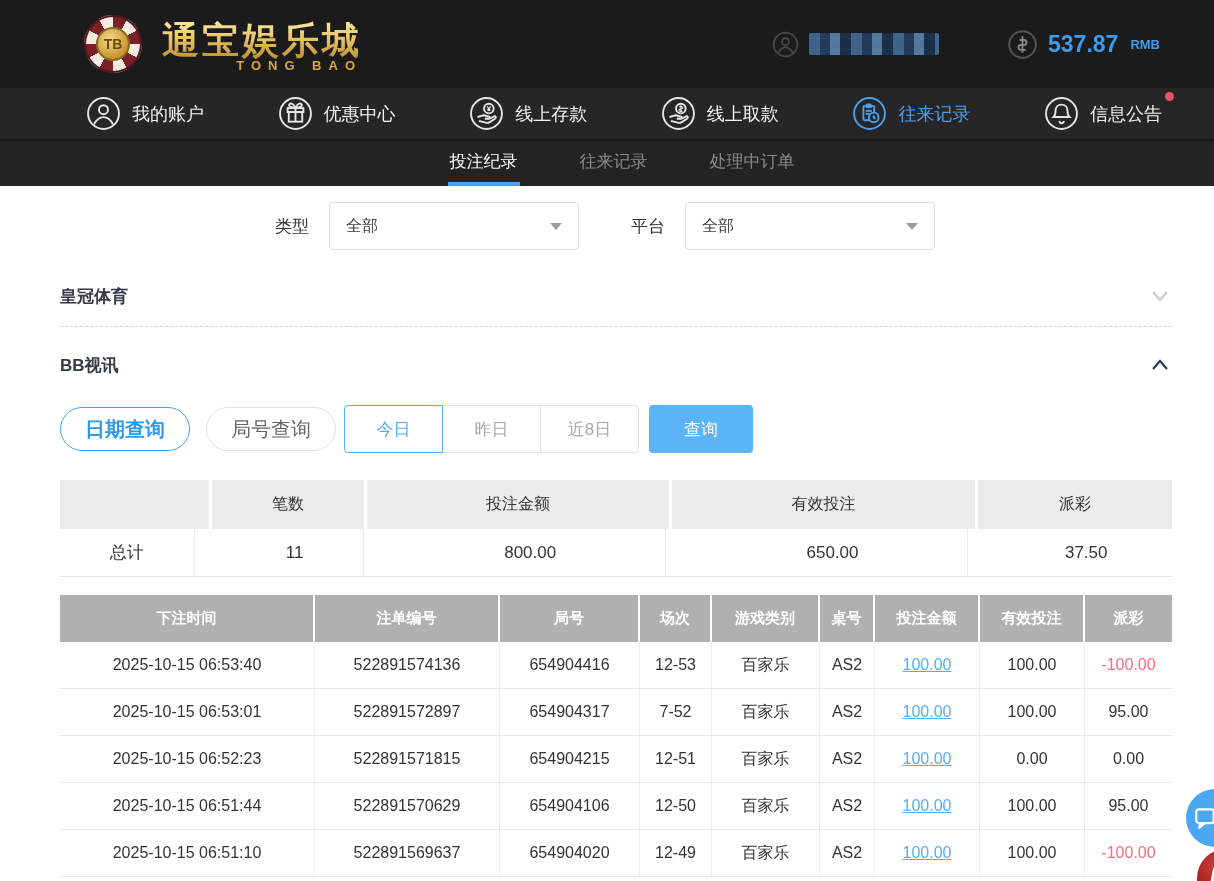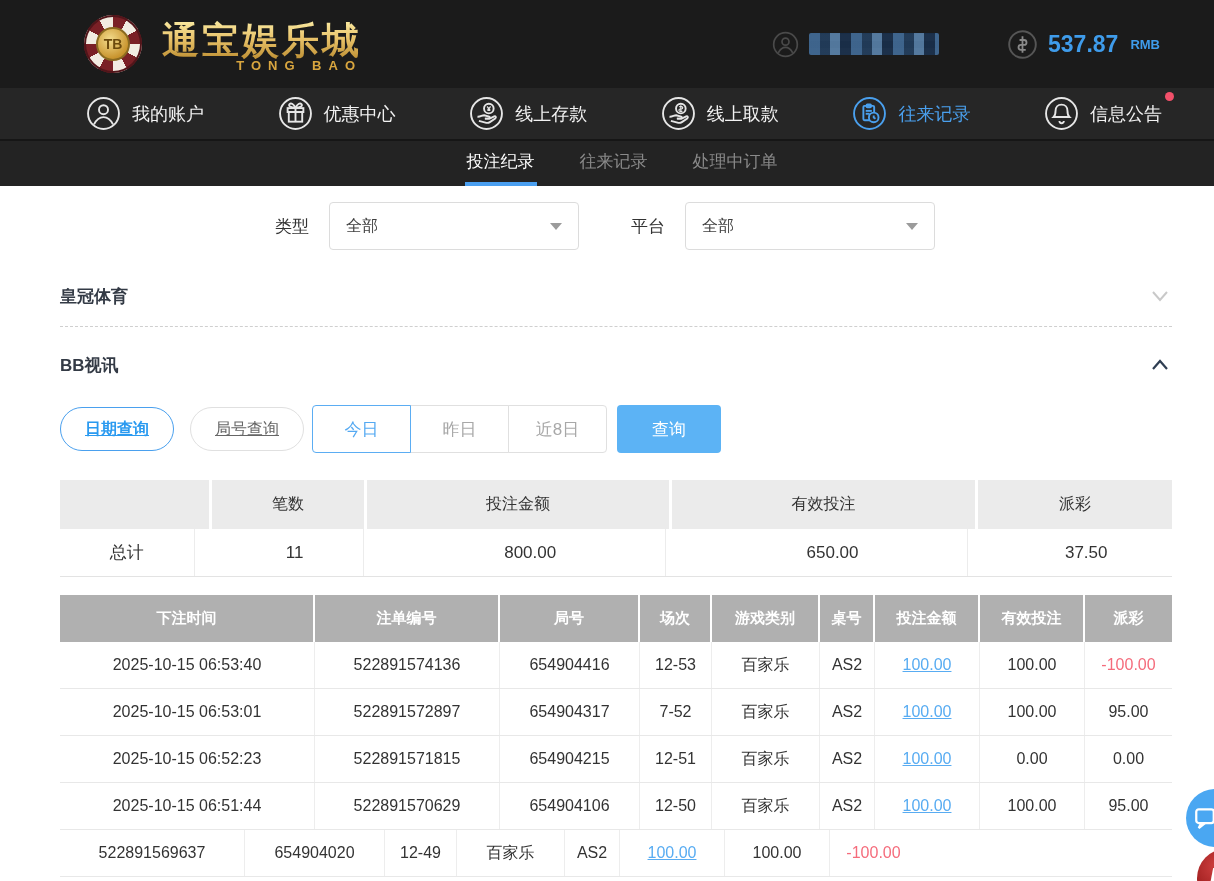--- a/index.html
+++ b/index.html
@@ -34,21 +34,21 @@
 
   
   .nav-bar { height:53px; background:#262626; display:flex; align-items:center;
     justify-content:space-between; padding:0 52px 0 86px; border-bottom:2px solid #161616; }
   .nav-item { display:flex; align-items:center; gap:11px; color:#f2f2f2; font-size:18px; cursor:pointer; position:relative; }
   .nav-item svg { display:block; }
   .nav-item.active { color:#4aa0ee; }
   .nav-dot { position:absolute; top:-4px; right:-12px; width:9px; height:9px; border-radius:50%; background:#f2506a; }
 
   
-  .subtab-bar { height:45px; background:#232323; display:flex; justify-content:center; gap:41px; padding-left:30px; }
+  .subtab-bar { height:45px; background:#232323; display:flex; justify-content:center; gap:58px; padding-left:30px; }
   .subtab { font-size:17px; color:#8a8a8a; display:flex; align-items:center; cursor:pointer;
     border-bottom:4px solid transparent; padding:0 2px; }
   .subtab.active { color:#fff; border-bottom-color:#4a9ff0; }
 
   
   .content { padding:0 42px 0 60px; }
 
   .filter-row { margin:16px 0 0 215px; height:48px; display:flex; align-items:center; }
   .filter-label { font-size:17px; color:#333; margin-right:20px; }
   .select-box { width:250px; height:48px; border:1px solid #dcdcdc; border-radius:4px;
@@ -57,22 +57,22 @@
   .caret { width:0; height:0; border-left:6px solid transparent; border-right:6px solid transparent;
     border-top:7px solid #9b9b9b; }
   .filter-label.second { margin-left:52px; }
 
   .section-header { margin-top:24px; height:44px; display:flex; align-items:center; justify-content:space-between; cursor:pointer; }
   .section-title { font-size:17px; font-weight:bold; color:#333a45; }
   .dashed-divider { border-bottom:1px dashed #cfcfcf; margin-top:8px; }
   .section-header.bb { margin-top:16px; }
 
   .toolbar { margin-top:18px; display:flex; align-items:center; height:48px; }
-  .pill-btn { height:44px; border-radius:22px; padding:0 24px; font-size:16px; background:#fff;
-    display:flex; align-items:center; cursor:pointer;text-decoration:underline; }
+  .pill-btn { height:44px; border-radius:22px; padding:0 24px; font-size:20px; background:#fff;
+    display:flex; align-items:center; cursor:pointer; }
   .pill-btn.active { border:1px solid #4aa0ee; color:#2a9af0; font-weight:bold; }
   .pill-btn.idle { border:1px solid #e0e0e0; color:#666; margin-left:16px; }
   .date-box { margin-left:16px; width:294px; height:48px; border:1px solid #e0e0e0; border-radius:4px;
     display:flex; align-items:center; justify-content:center; gap:10px; font-size:17px; color:#333; cursor:pointer; }
   .quick-group { display:flex; margin-left:8px; }
   .quick-btn { width:99px; height:48px; border:1px solid #e0e0e0; background:#fff; font-size:17px;
     color:#a8a8a8; display:flex; align-items:center; justify-content:center; cursor:pointer; margin-left:-1px; }
   .quick-btn.first { border-radius:4px 0 0 4px; margin-left:0; }
   .quick-btn.last { border-radius:0 4px 4px 0; }
   .quick-btn.active { border-color:#5badf3; color:#54a9f2; position:relative; z-index:2; }
@@ -335,20 +335,21 @@
       <div class="cell c5">百家乐</div>
       <div class="cell c6">AS2</div>
       <div class="cell c7">
           <span class="bet-link">100.00</span>
         </div>
       <div class="cell c8">100.00</div>
       <div class="cell c9">95.00</div>
     </div>
 
     <div class="t-row">
+      <div class="cell c1">2025-10-15 06:51:10</div>
       <div class="cell c2">522891569637</div>
       <div class="cell c3">654904020</div>
       <div class="cell c4">12-49</div>
       <div class="cell c5">百家乐</div>
       <div class="cell c6">AS2</div>
       <div class="cell c7">
           <span class="bet-link">100.00</span>
         </div>
       <div class="cell c8">100.00</div>
       <div class="cell c9 neg">-100.00</div>

